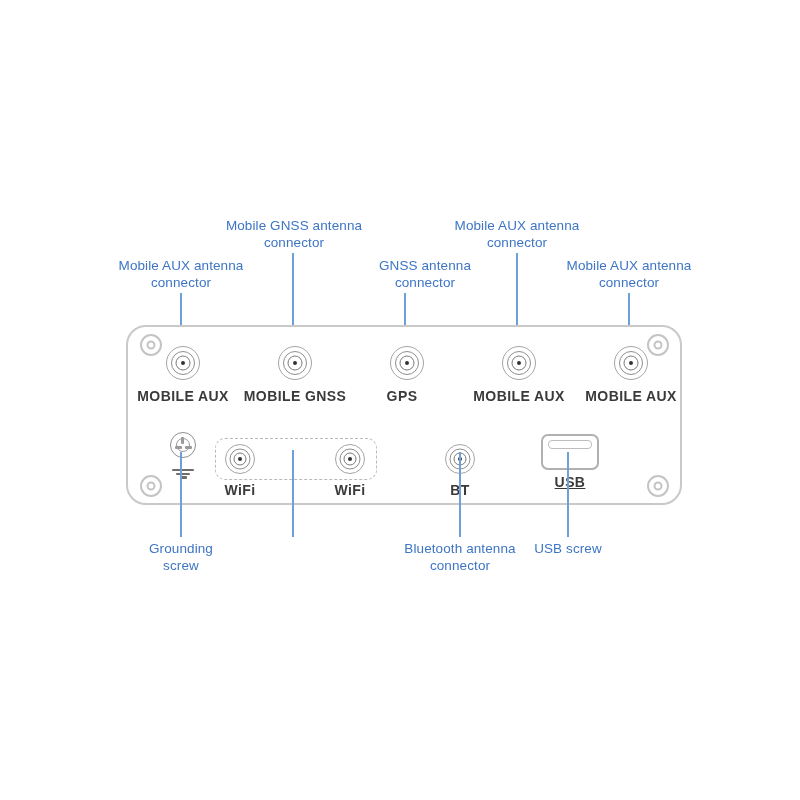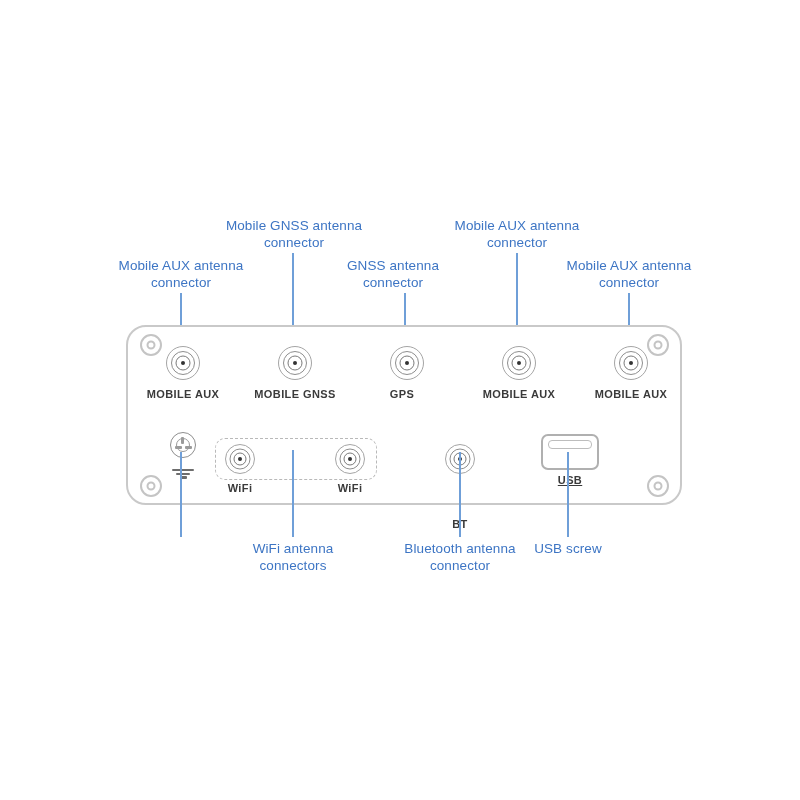--- a/index.html
+++ b/index.html
@@ -111,21 +111,21 @@
   .connector.small .ring-outer { width: 30px; height: 30px; }
   .connector.small .ring-mid   { width: 21px; height: 21px; }
   .connector.small .ring-in    { width: 13px; height: 13px; }
 
   
   .port-caption {
     position: absolute;
     transform: translateX(-50%);
     color: #3a3a3a;
     font-family: "Liberation Sans", sans-serif;
-    font-size: 11px;
+    font-size: 14px;
     font-weight: bold;
     letter-spacing: 0.4px;
     white-space: nowrap;
   }
 
   
   .ground-screw {
     position: absolute;
     transform: translate(-50%, -50%);
     width: 26px;
@@ -202,21 +202,21 @@
 <div id="stage">
 
   <div class="callout two-line" style="left:113px; top:257px; width:136px;">Mobile AUX antenna
 connector</div>
   <div class="leader" style="left:180px; top:293px; height:57px;"></div>
 
   <div class="callout two-line" style="left:218px; top:217px; width:152px;">Mobile GNSS antenna
 connector</div>
   <div class="leader" style="left:292px; top:253px; height:97px;"></div>
 
-  <div class="callout two-line" style="left:333px; top:257px; width:120px;">GNSS antenna
+  <div class="callout two-line" style="left:365px; top:257px; width:120px;">GNSS antenna
 connector</div>
   <div class="leader" style="left:404px; top:293px; height:57px;"></div>
 
   <div class="callout two-line" style="left:447px; top:217px; width:140px;">Mobile AUX antenna
 connector</div>
   <div class="leader" style="left:516px; top:253px; height:97px;"></div>
 
   <div class="callout two-line" style="left:559px; top:257px; width:140px;">Mobile AUX antenna
 connector</div>
   <div class="leader" style="left:628px; top:293px; height:57px;"></div>
@@ -298,34 +298,34 @@
       <span class="pin"></span>
     </div>
     <div class="port-caption" style="left:222px; top:155px;">WiFi</div>
 
     <div class="connector small" style="left:332px; top:132px;">
       <span class="ring-outer"></span>
       <span class="ring-mid"></span>
       <span class="ring-in"></span>
       <span class="pin"></span>
     </div>
-    <div class="port-caption" style="left:332px; top:155px;margin-top:36px;">BT</div>
+    <div class="port-caption" style="left:332px; top:155px;">BT</div>
 
     <div id="usb-port" style="left:413px; top:107px;">
       <span class="usb-inner"></span>
     </div>
     <div class="port-caption" style="left:442px; top:147px;text-decoration:underline;">USB</div>
 
   </div>
 
   <div class="leader" style="left:180px; top:452px; height:85px;"></div>
+  <div class="callout two-line" style="left:131px; top:540px; width:100px;">Grounding
+screw</div>
 
   <div class="leader" style="left:292px; top:450px; height:87px;"></div>
-  <div class="callout two-line" style="left:233px; top:540px; width:120px;">WiFi antenna
-connectors</div>
 
   <div class="leader" style="left:459px; top:452px; height:85px;"></div>
   <div class="callout two-line" style="left:395px; top:540px; width:130px;">Bluetooth antenna
 connector</div>
 
   <div class="leader" style="left:567px; top:452px; height:85px;"></div>
   <div class="callout" style="left:520px; top:540px; width:96px;">USB screw</div>
 
 </div>
 

